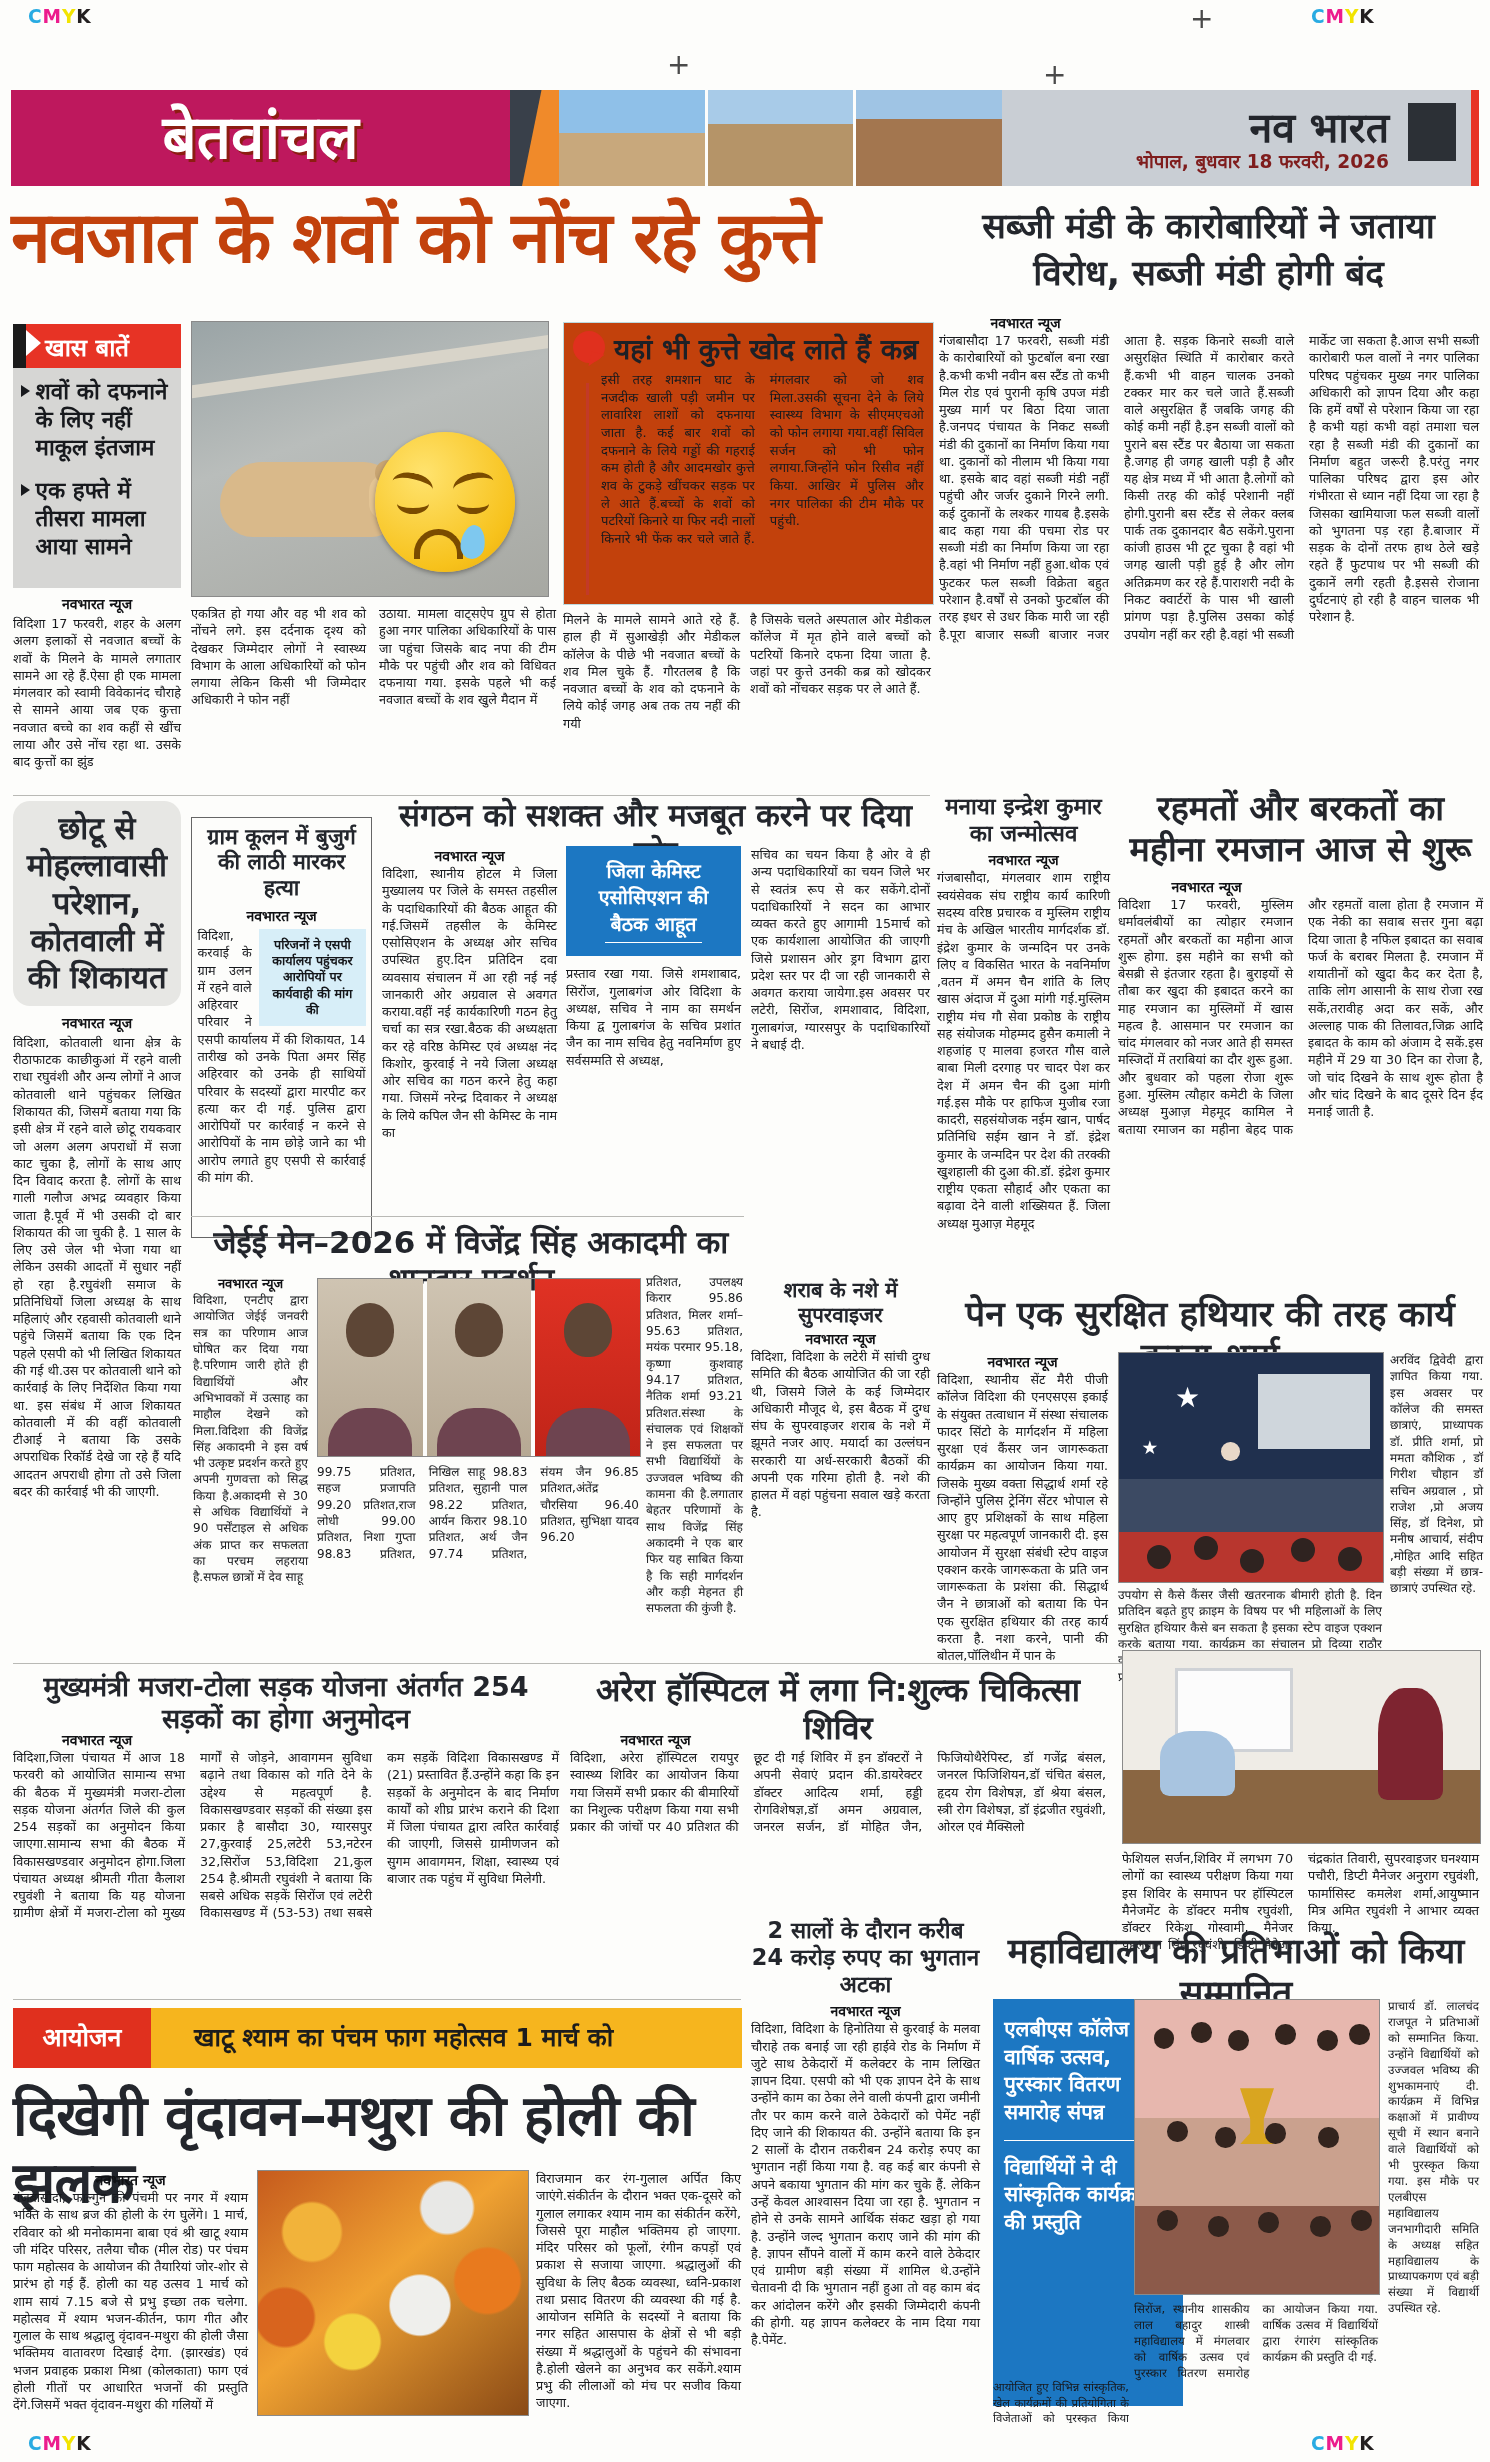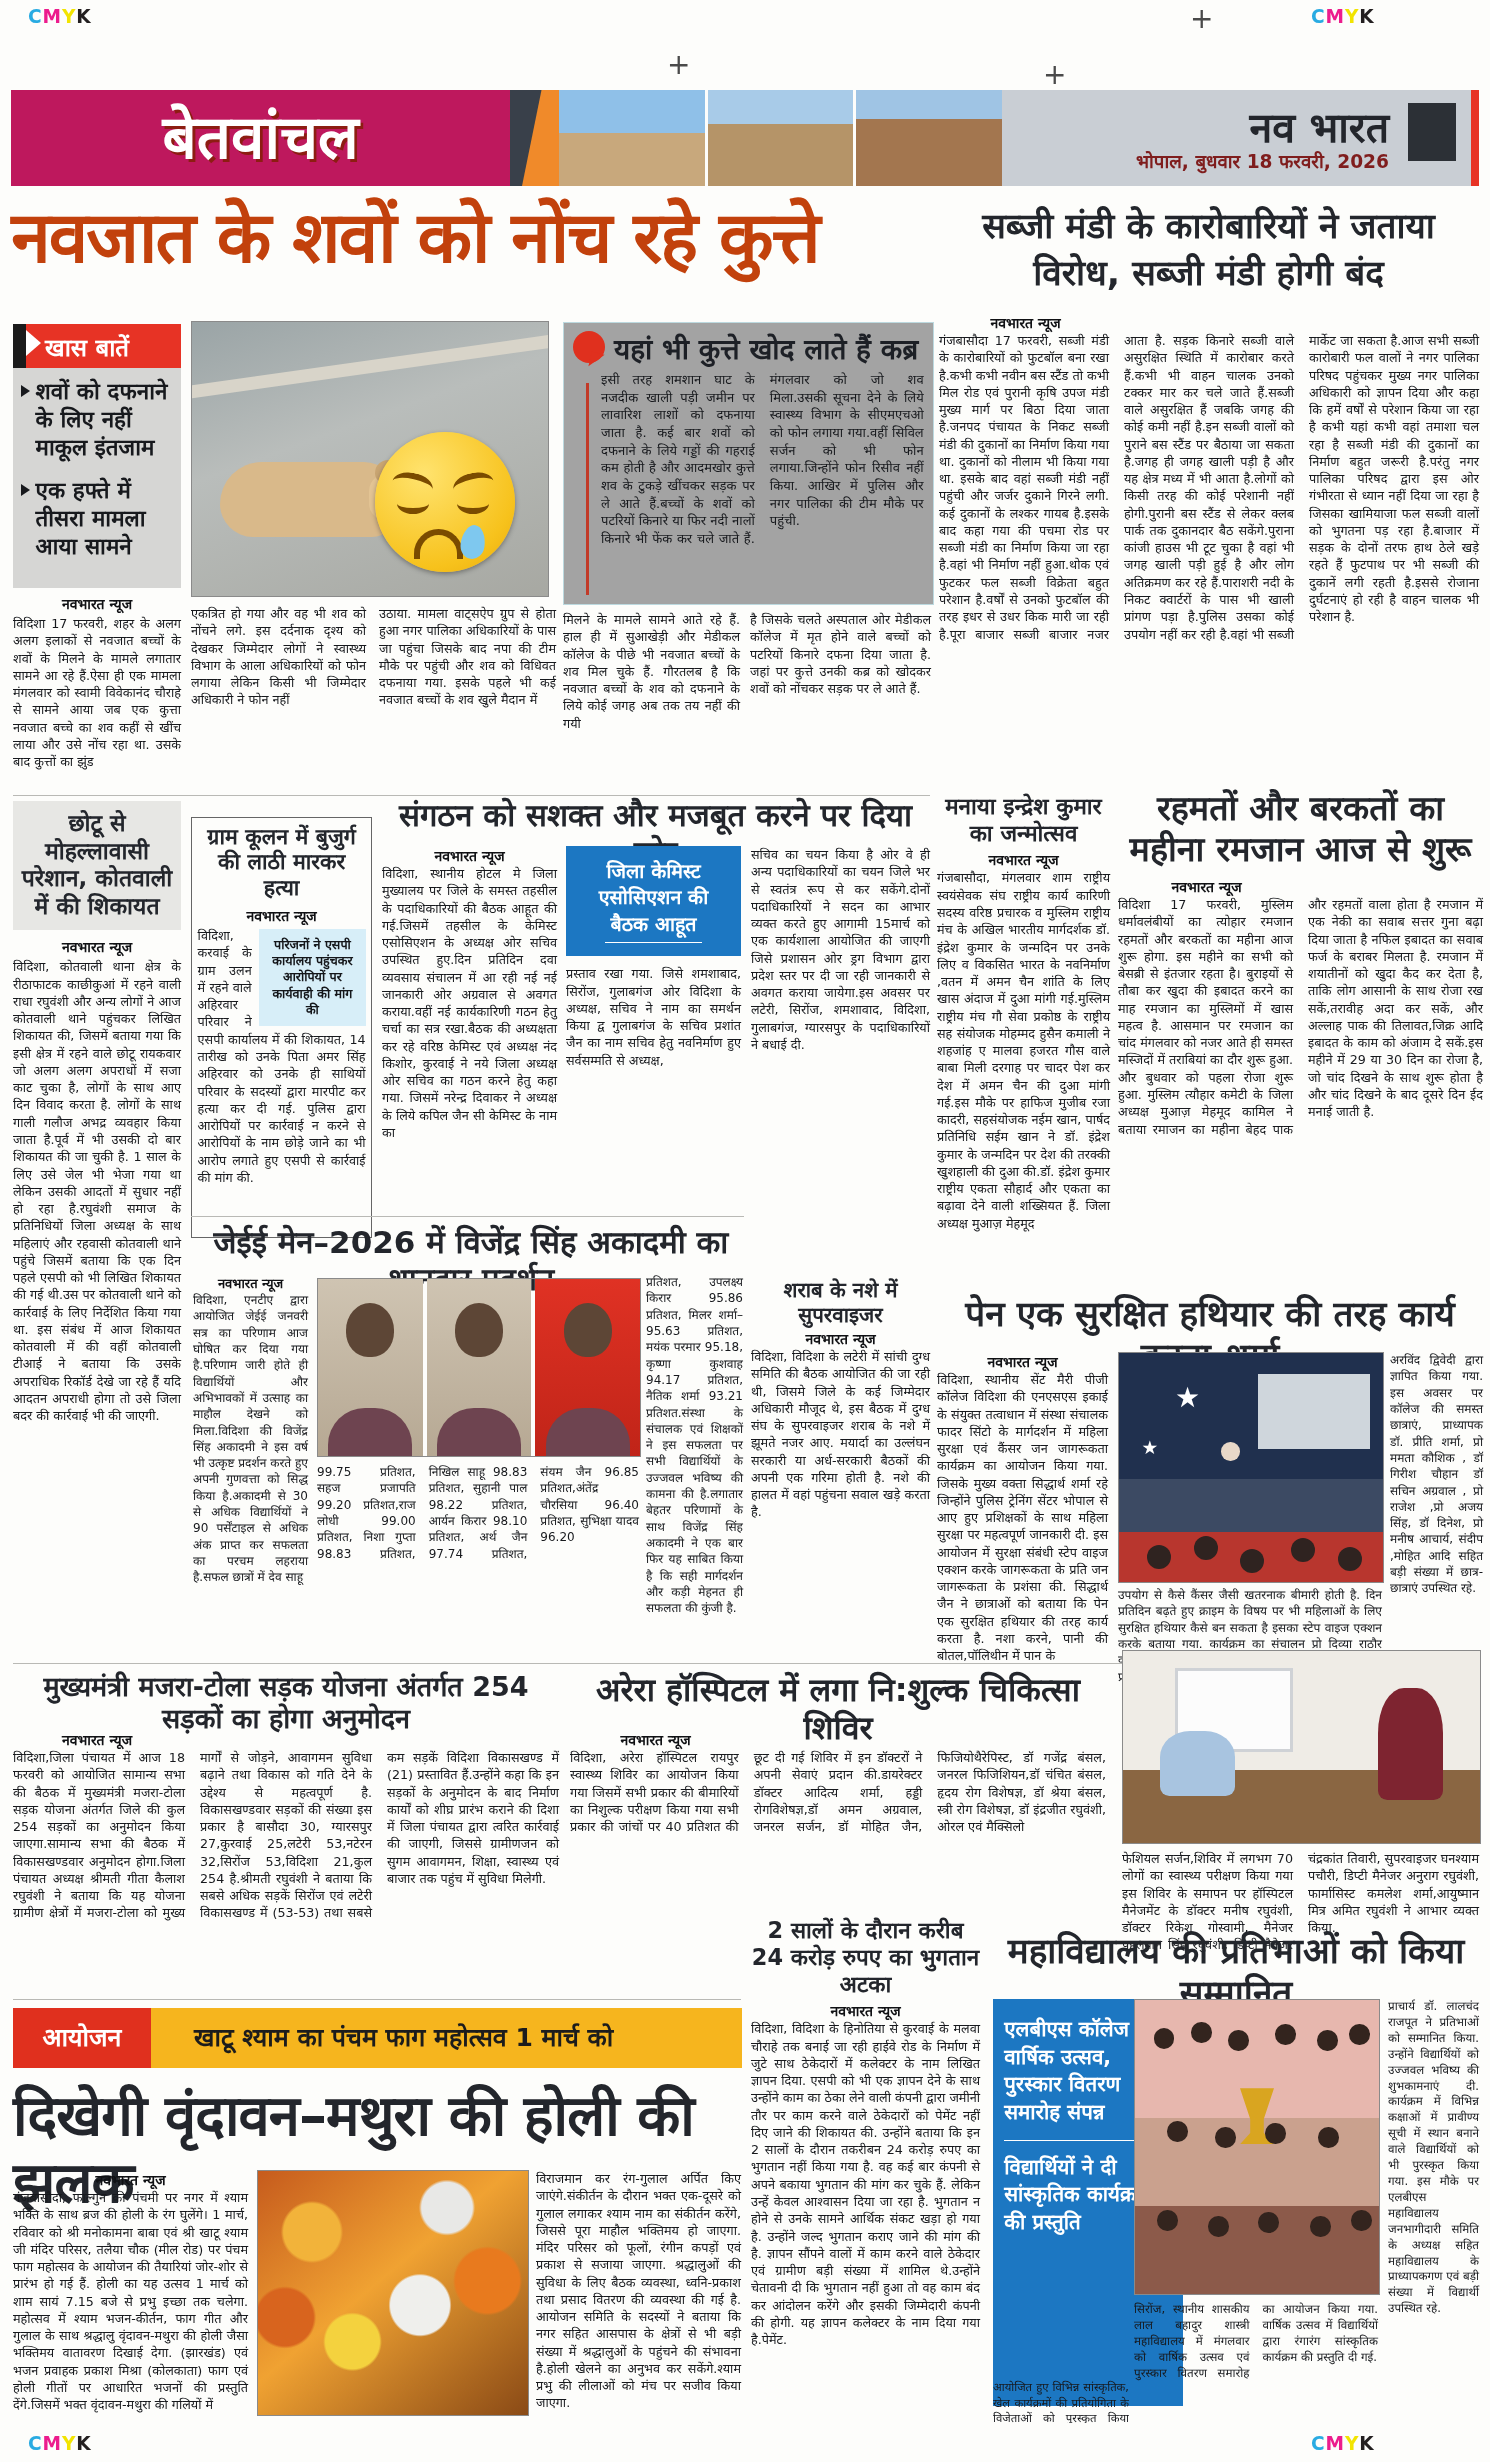--- a/index.html
+++ b/index.html
@@ -59,21 +59,21 @@
   .sademoji .browL,.sademoji .browR{position:absolute;width:41px;height:18.6px;border-top:6.5px solid #7a4b00;border-radius:50%;}
   .sademoji .browL{left:17px;top:41px;transform:rotate(12deg);}
   .sademoji .browR{left:78px;top:41px;transform:rotate(-12deg);}
   .sademoji .eyeL,.sademoji .eyeR{position:absolute;width:32px;height:15px;border-bottom:6.5px solid #7a4b00;border-radius:50%;top:61px;}
   .sademoji .eyeL{left:22.4px}.sademoji .eyeR{left:82px}
   .sademoji .mouth{position:absolute;left:39px;top:97px;width:37px;height:24px;border:6.5px solid #7a4b00;border-bottom:none;
                    border-radius:37px 37px 0 0;background:transparent;}
   .sademoji .tear{position:absolute;left:86px;top:93px;width:24px;height:34px;background:#7ec8ef;
                   border-radius:50% 50% 50% 50%/60% 60% 40% 40%;transform:rotate(8deg);}
   
-  .quotebox{position:absolute;left:563px;top:322px;width:369px;height:281px;background:#a3a3a3;border:0.9px solid #bcd9df;}
+  .quotebox{position:absolute;left:563px;top:322px;width:369px;height:281px;background:#c2410c;border:0.9px solid #bcd9df;}
   .qmark{position:absolute;left:9.3px;top:7.5px;width:32px;height:32px;background:#e0301e;border-radius:50%;}
   .qmark::after{content:"";position:absolute;left:17px;top:22.4px;border-left:13px solid #e0301e;
                 border-bottom:15px solid transparent;transform:rotate(14deg);}
   .qbar{position:absolute;left:22.4px;top:60px;bottom:9.3px;width:2.8px;background:#c23a28;}
   .qtitle{position:absolute;left:50px;top:5.6px;font-size:28px;font-weight:800;color:#1d2026;}
   .qcols{position:absolute;left:37px;top:48px;right:9.3px;bottom:5.6px;column-count:2;column-gap:15px;}
   
   .bluebox{background:#1c77c2;color:#fff;font-weight:800;text-align:center;padding:13px 9.3px;line-height:1.35;}
   .bluebox .ul{display:inline-block;border-bottom:1.9px solid #fff;padding:0 5.6px 3.7px 5.6px;}
   .insetbox{float:right;width:97px;margin:1.9px 0 3.7px 7.5px;background:#d7eef8;color:#14161a;
@@ -196,21 +196,21 @@
   <div class="abs btxt" style="left:750px;top:611px;width:181px;height:184px;">है जिसके चलते अस्पताल ओर मेडीकल कॉलेज में मृत होने वाले बच्चों को पटरियों किनारे दफना दिया जाता है. जहां पर कुत्ते उनकी कब्र को खोदकर शवों को नोंचकर सड़क पर ले आते हैं.</div>
 
   <div class="abs" style="left:939px;top:313px;width:540px;height:479px;">
     <div class="byline" style="width:173px;">नवभारत न्यूज</div>
     <div class="btxt" style="column-count:3;column-gap:15px;height:458px;">गंजबासौदा 17 फरवरी, सब्जी मंडी के कारोबारियों को फुटबॉल बना रखा है.कभी कभी नवीन बस स्टैंड तो कभी मिल रोड एवं पुरानी कृषि उपज मंडी मुख्य मार्ग पर बिठा दिया जाता है.जनपद पंचायत के निकट सब्जी मंडी की दुकानों का निर्माण किया गया था. दुकानों को नीलाम भी किया गया था. इसके बाद वहां सब्जी मंडी नहीं पहुंची और जर्जर दुकाने गिरने लगी. कई दुकानों के लश्कर गायब है.इसके बाद कहा गया की पचमा रोड पर सब्जी मंडी का निर्माण किया जा रहा है.वहां भी निर्माण नहीं हुआ.थोक एवं फुटकर फल सब्जी विक्रेता बहुत परेशान है.वर्षों से उनको फुटबॉल की तरह इधर से उधर किक मारी जा रही है.पूरा बाजार सब्जी बाजार नजर आता है. सड़क किनारे सब्जी वाले असुरक्षित स्थिति में कारोबार करते हैं.कभी भी वाहन चालक उनको टक्कर मार कर चले जाते हैं.सब्जी वाले असुरक्षित हैं जबकि जगह की कोई कमी नहीं है.इन सब्जी वालों को पुराने बस स्टैंड पर बैठाया जा सकता है.जगह ही जगह खाली पड़ी है और यह क्षेत्र मध्य में भी आता है.लोगों को किसी तरह की कोई परेशानी नहीं होगी.पुरानी बस स्टैंड से लेकर क्लब पार्क तक दुकानदार बैठ सकेंगे.पुराना कांजी हाउस भी टूट चुका है वहां भी जगह खाली पड़ी हुई है और लोग अतिक्रमण कर रहे हैं.पाराशरी नदी के निकट क्वार्टरों के पास भी खाली प्रांगण पड़ा है.पुलिस उसका कोई उपयोग नहीं कर रही है.वहां भी सब्जी मार्केट जा सकता है.आज सभी सब्जी कारोबारी फल वालों ने नगर पालिका परिषद पहुंचकर मुख्य नगर पालिका अधिकारी को ज्ञापन दिया और कहा कि हमें वर्षों से परेशान किया जा रहा है कभी यहां कभी वहां तमाशा चल रहा है सब्जी मंडी की दुकानों का निर्माण बहुत जरूरी है.परंतु नगर पालिका परिषद द्वारा इस ओर गंभीरता से ध्यान नहीं दिया जा रहा है जिसका खामियाजा फल सब्जी वालों को भुगतना पड़ रहा है.बाजार में सड़क के दोनों तरफ हाथ ठेले खड़े रहते हैं फुटपाथ पर भी सब्जी की दुकानें लगी रहती है.इससे रोजाना दुर्घटनाएं हो रही है वाहन चालक भी परेशान है.</div>
   </div>
 
   <div class="rule" style="left:13px;top:795px;width:917px;"></div>
 
   <div class="abs" style="left:13px;top:801px;width:168px;">
-    <div class="graybox art-head" style="font-size:23px;">छोटू से मोहल्लावासी परेशान, कोतवाली में की शिकायत</div>
+    <div class="graybox art-head" style="font-size:31px;border-radius:17px;">छोटू से मोहल्लावासी परेशान, कोतवाली में की शिकायत</div>
     <div class="byline" style="margin-top:7.5px;">नवभारत न्यूज</div>
     <div class="btxt" style="margin-top:1.9px;height:689px;">विदिशा, कोतवाली थाना क्षेत्र के रीठाफाटक काछीकुआं में रहने वाली राधा रघुवंशी और अन्य लोगों ने आज कोतवाली थाने पहुंचकर लिखित शिकायत की, जिसमें बताया गया कि इसी क्षेत्र में रहने वाले छोटू रायकवार जो अलग अलग अपराधों में सजा काट चुका है, लोगों के साथ आए दिन विवाद करता है. लोगों के साथ गाली गलौज अभद्र व्यवहार किया जाता है.पूर्व में भी उसकी दो बार शिकायत की जा चुकी है. 1 साल के लिए उसे जेल भी भेजा गया था लेकिन उसकी आदतों में सुधार नहीं हो रहा है.रघुवंशी समाज के प्रतिनिधियों जिला अध्यक्ष के साथ महिलाएं और रहवासी कोतवाली थाने पहुंचे जिसमें बताया कि एक दिन पहले एसपी को भी लिखित शिकायत की गई थी.उस पर कोतवाली थाने को कार्रवाई के लिए निर्देशित किया गया था. इस संबंध में आज शिकायत कोतवाली में की वहीं कोतवाली टीआई ने बताया कि उसके अपराधिक रिकॉर्ड देखे जा रहे हैं यदि आदतन अपराधी होगा तो उसे जिला बदर की कार्रवाई भी की जाएगी.</div>
   </div>
 
   <div class="abs" style="left:191px;top:801px;width:168px;height:408px;border:1.4px solid #666;padding:5.6px;margin-top:16px;">
     <div class="art-head" style="font-size:21.4px;">ग्राम कूलन में बुजुर्ग की लाठी मारकर हत्या</div>
     <div class="byline" style="margin-top:5.6px;">नवभारत न्यूज</div>
     <div class="btxt" style="margin-top:1.9px;">
       <span class="insetbox">परिजनों ने एसपी कार्यालय पहुंचकर आरोपियों पर कार्यवाही की मांग की</span>
       <span>विदिशा, करवाई के ग्राम उलन में रहने वाले अहिरवार परिवार ने एसपी कार्यालय में की शिकायत, 14 तारीख को उनके पिता अमर सिंह अहिरवार को उनके ही साथियों परिवार के सदस्यों द्वारा मारपीट कर हत्या कर दी गई. पुलिस द्वारा आरोपियों पर कार्रवाई न करने से आरोपियों के नाम छोड़े जाने का भी आरोप लगाते हुए एसपी से कार्रवाई की मांग की.</span>

